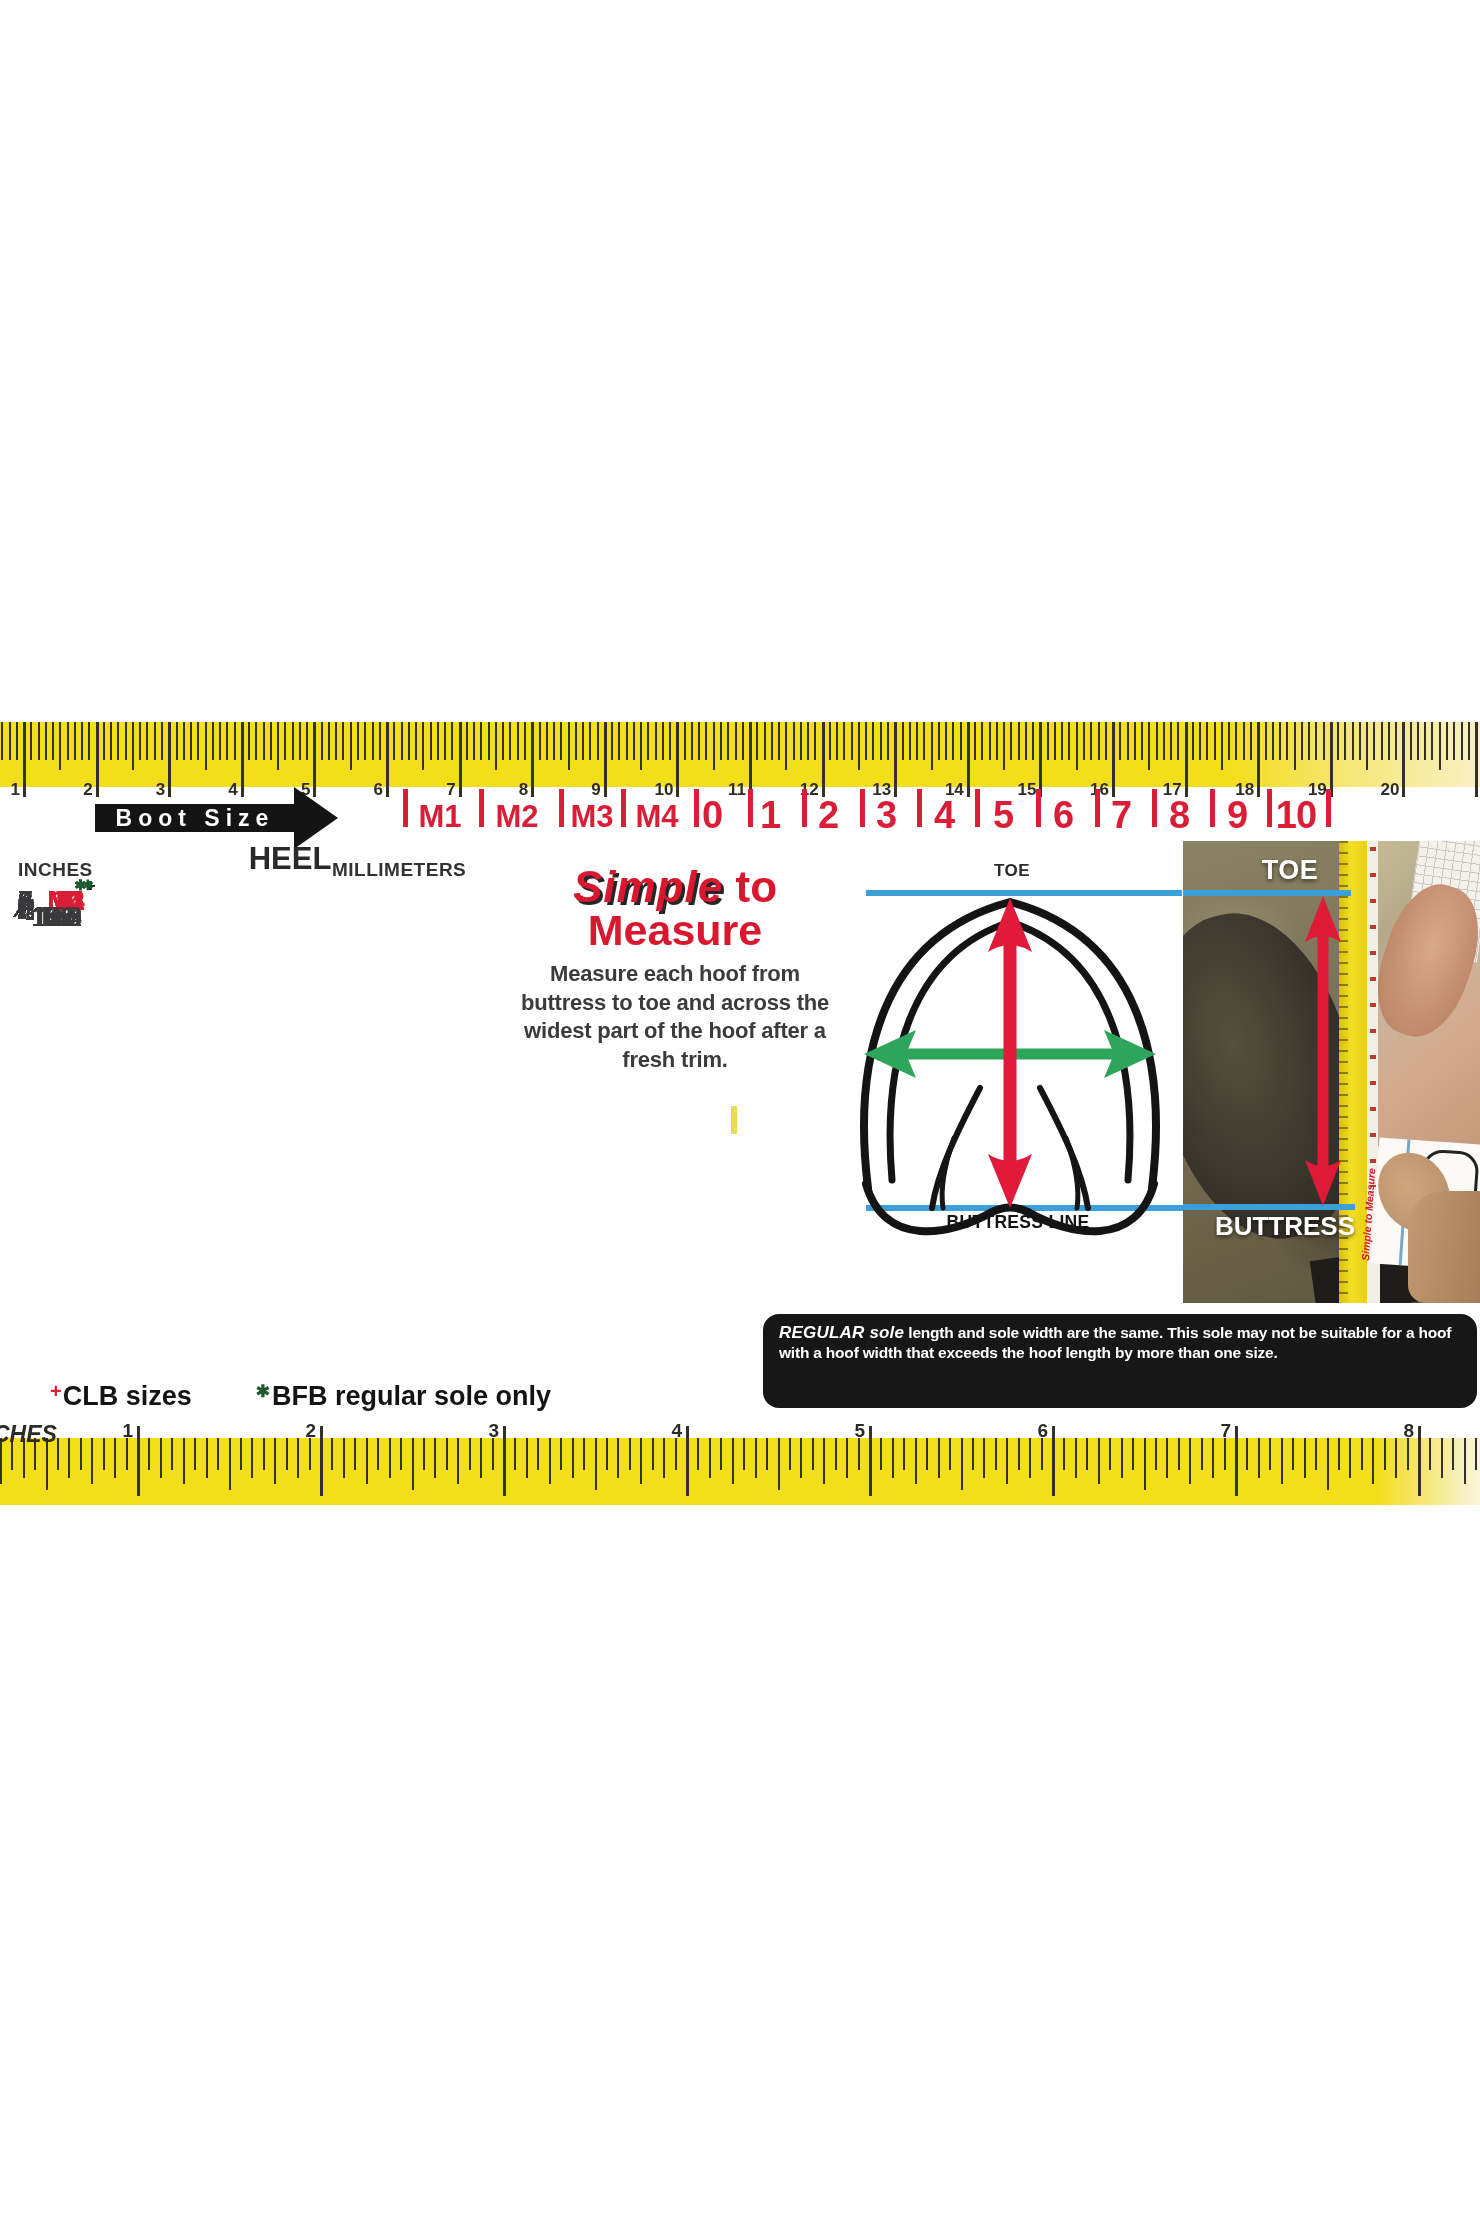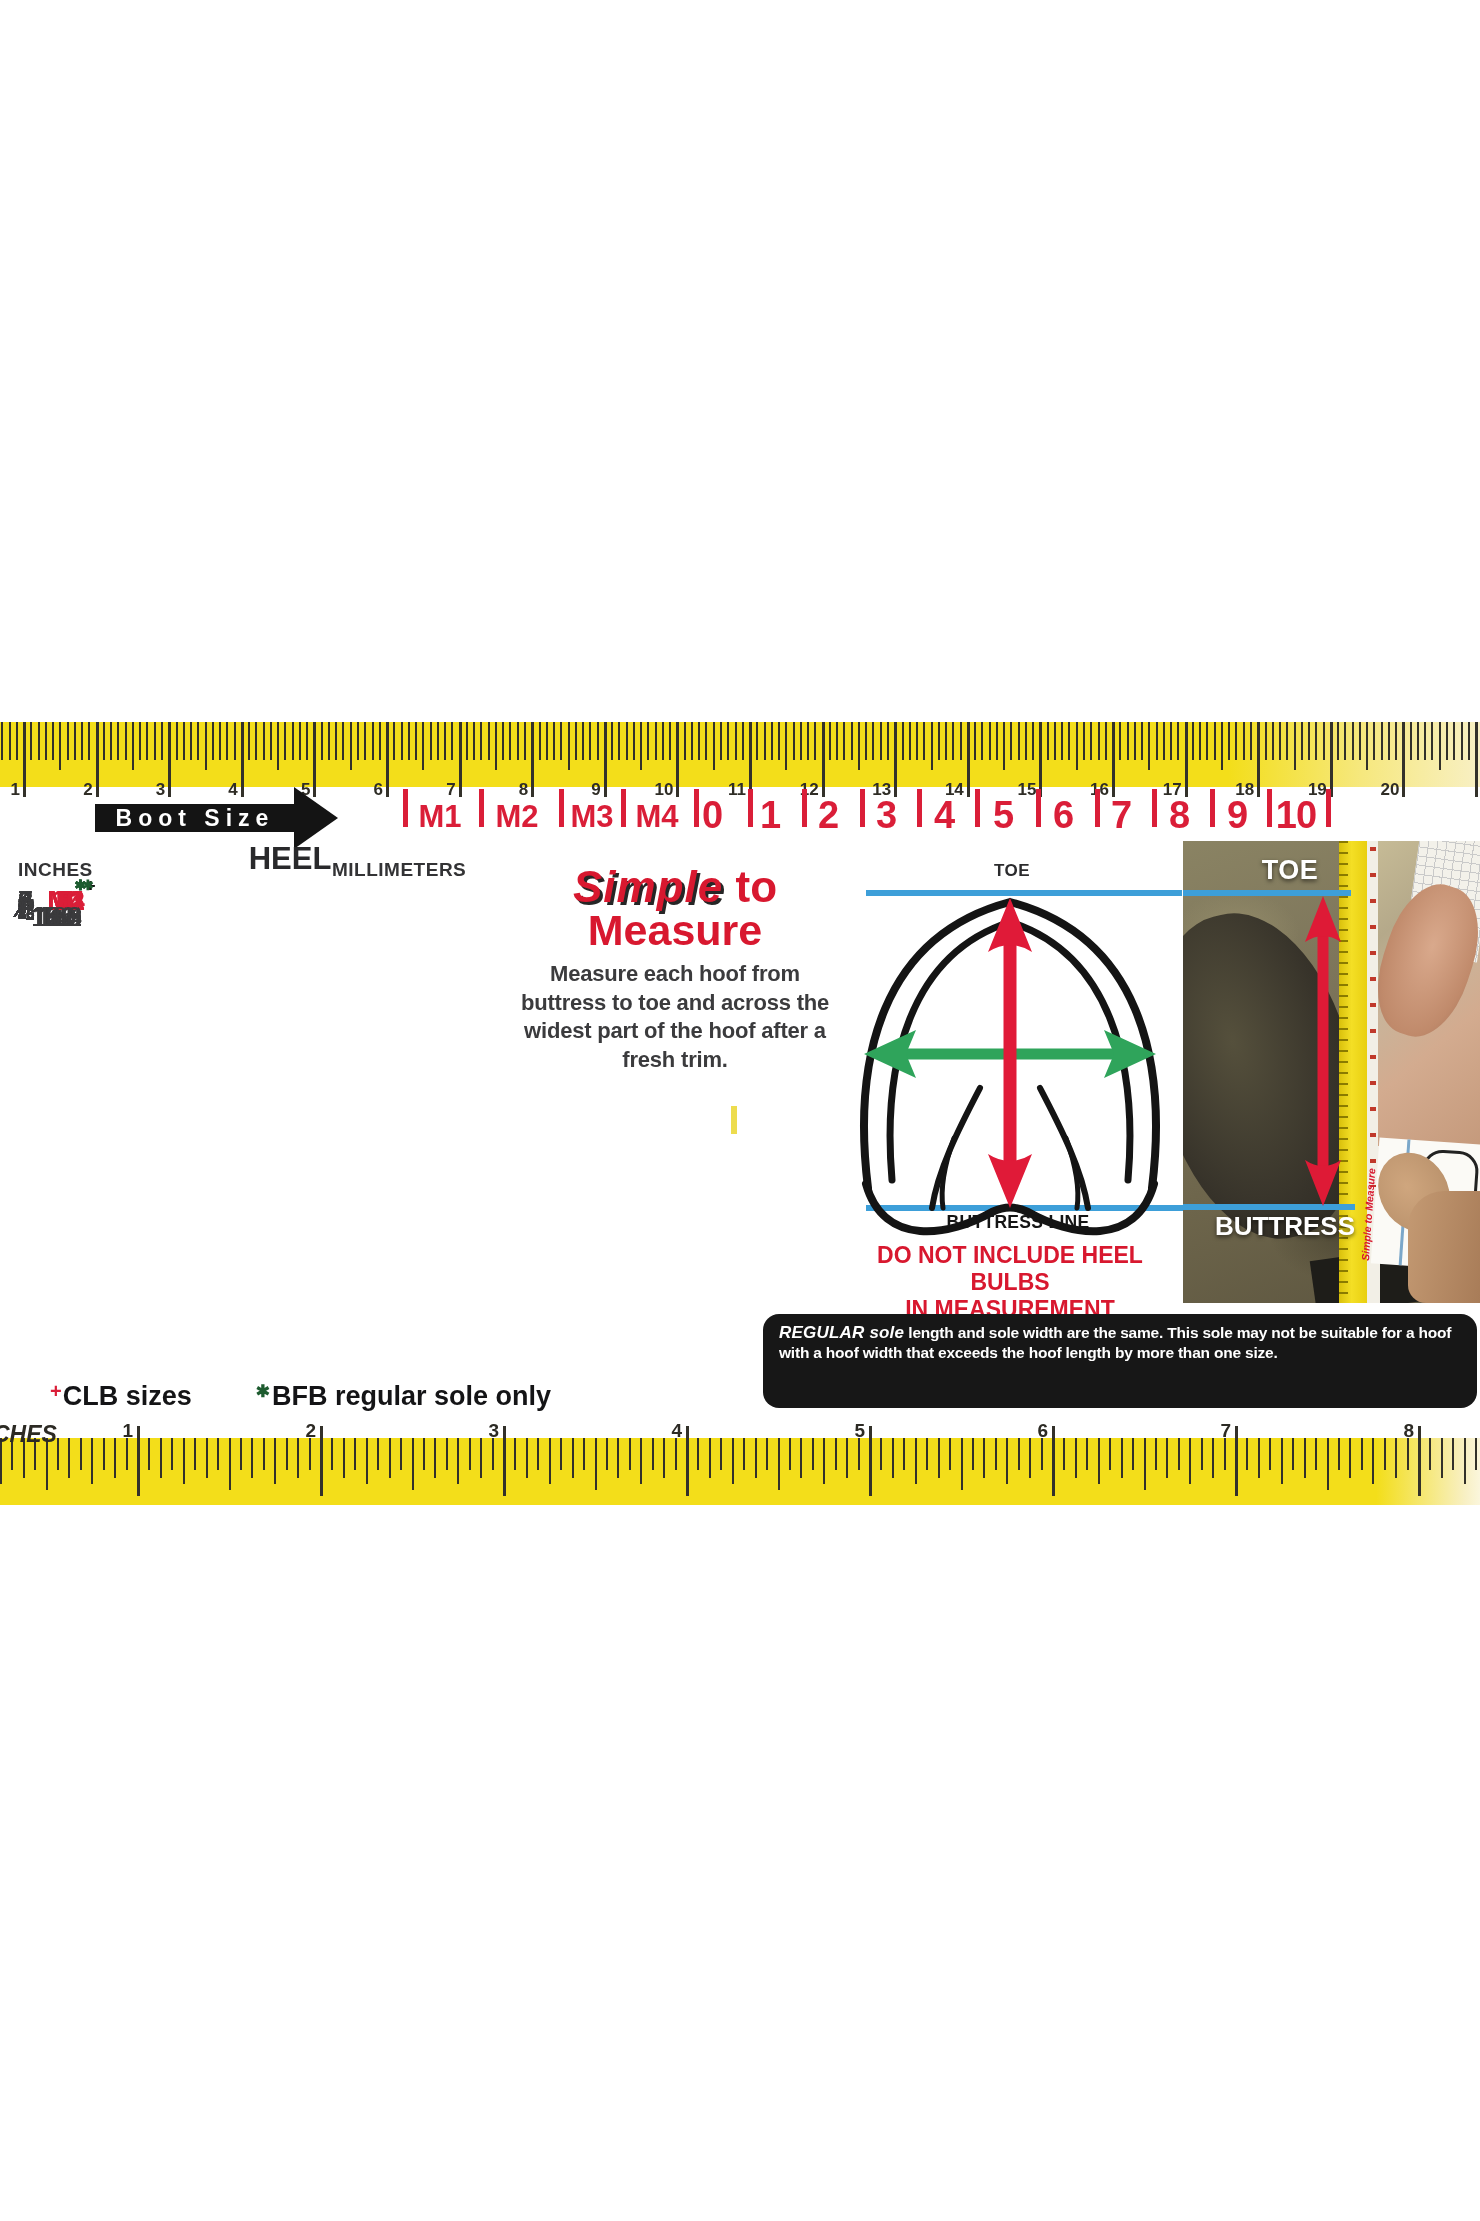--- a/index.html
+++ b/index.html
@@ -780,24 +780,20 @@
     <path d="M 236 280 C 246 308, 250 330, 247 350" fill="none" stroke="#141414" stroke-width="5" stroke-linecap="round"></path>
     <rect x="48" y="190.5" width="264" height="11" fill="#2FA45B"></rect>
     <path d="M 34 196 L 86 172 L 76 196 L 86 220 Z" fill="#2FA45B"></path>
     <path d="M 326 196 L 274 172 L 284 196 L 274 220 Z" fill="#2FA45B"></path>
     <rect x="173.5" y="80" width="13" height="230" fill="#E01A38"></rect>
     <path d="M 180 40 L 158 94 Q 180 80 202 94 Z" fill="#E01A38"></path>
     <path d="M 180 350 L 158 296 Q 180 310 202 296 Z" fill="#E01A38"></path>
   </svg>
   <div id="diagToe">TOE</div>
   <div id="diagBL">BUTTRESS LINE</div>
-  <div id="diagWarn">
-    <span style="position:static;">DO NOT INCLUDE HEEL BULBS</span><br>
-    <span style="position:static;">IN MEASUREMENT</span>
-  </div>
 
   <div id="soleBox">
     <p><span class="lead" style="position:static;">REGULAR sole</span><span style="position:static;"> length and sole width are the same. This sole may not be suitable for a hoof with a hoof width that exceeds the hoof length by more than one size.</span></p>
   </div>
 
   <div id="photo">
     <div class="ph ph-hoof"></div>
     <div class="ph ph-sleeve"></div>
     <div class="ph ph-ruler"></div>
     <div class="ph ph-strip"></div>

